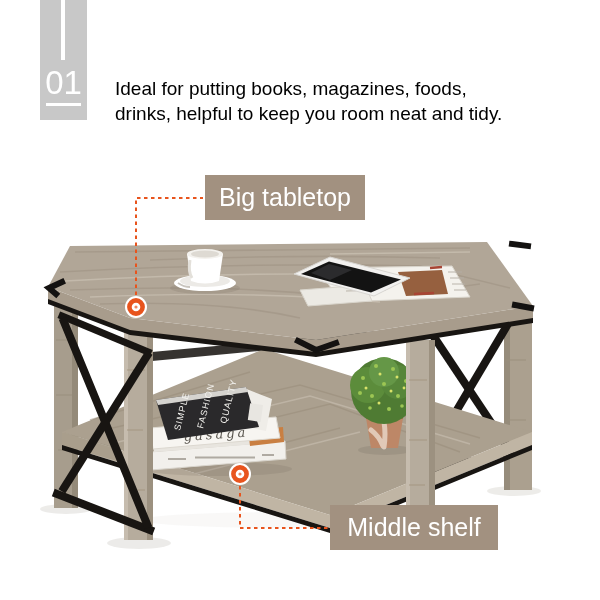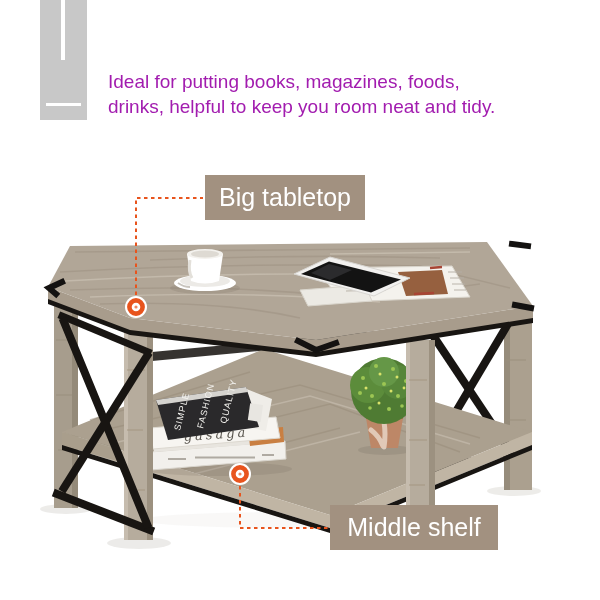--- a/index.html
+++ b/index.html
@@ -8,38 +8,39 @@
   .stage{position:absolute;inset:0;width:600px;height:600px;}
 
   
   .num-badge{position:absolute;left:40px;top:0;width:47px;height:120px;background:#c8c8c8;}
   .num-line{position:absolute;left:21px;top:0;width:4px;height:60px;background:#ffffff;}
   .num-text{position:absolute;left:0;top:66px;width:47px;text-align:center;color:#ffffff;
             font-size:33px;line-height:34px;font-weight:400;}
   .num-underline{position:absolute;left:6px;top:103px;width:35px;height:3px;background:#ffffff;}
   .headline{position:absolute;left:102px;top:12px;width:480px;margin:0;color:#4a4a4a;
             font-size:33px;line-height:36px;font-weight:700;letter-spacing:.5px;white-space:nowrap;}
-  .subhead{position:absolute;left:103px;top:64px;width:412px;margin:5px;color:#a21caf;
+  .subhead{position:absolute;left:103px;top:64px;width:412px;margin:12px;color:#000000;
            font-size:19px;line-height:25px;font-weight:400;}
 
   
   .callout-label{position:absolute;background:#a29180;color:#ffffff;text-align:center;
                  font-size:25px;font-weight:400;}
   .label-tabletop{left:205px;top:175px;width:160px;height:45px;line-height:45px;}
   .label-shelf{left:330px;top:505px;width:168px;height:45px;line-height:45px;}
 
   svg{display:block;}
 </style>
 </head>
 <body>
 
 <div class="stage">
 
   <div class="num-badge">
     <div class="num-line"></div>
+    <div class="num-text">01</div>
     <div class="num-underline"></div>
   </div>
   <p class="subhead">Ideal for putting books, magazines, foods, drinks, helpful to keep you room neat and tidy.</p>
 
   <svg width="600" height="600" viewBox="0 0 600 600" aria-hidden="true">
 
     <g fill="#8c8679" opacity="0.16">
       <ellipse cx="66" cy="509" rx="26" ry="5"></ellipse>
       <ellipse cx="139" cy="543" rx="32" ry="6"></ellipse>
       <ellipse cx="420" cy="517" rx="32" ry="6"></ellipse>

